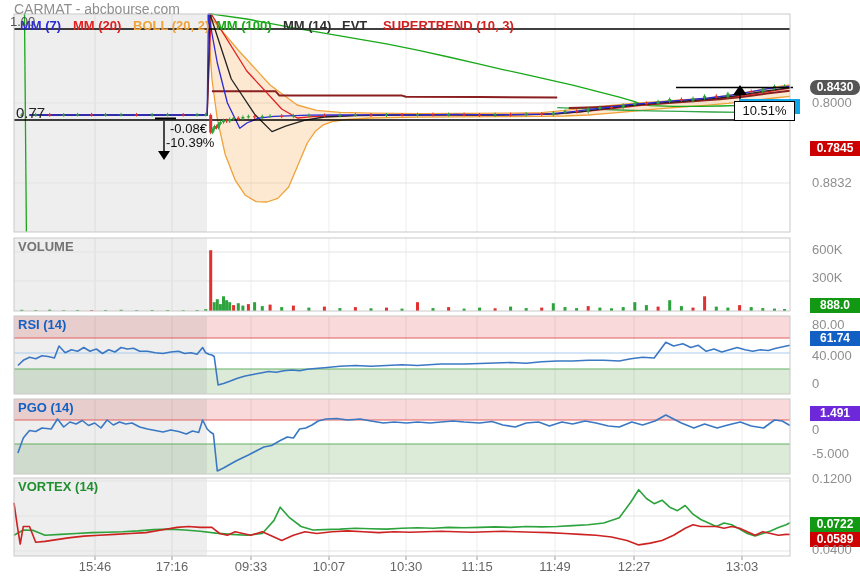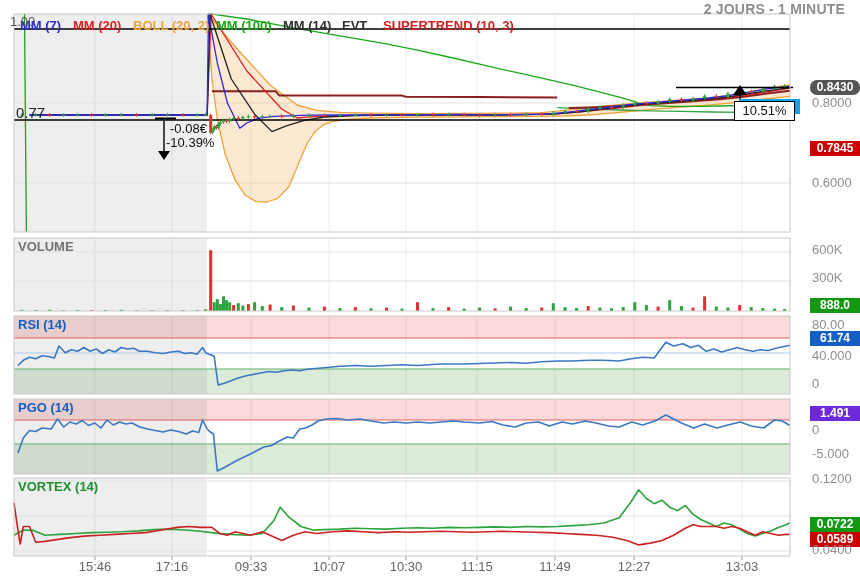--- a/index.html
+++ b/index.html
@@ -329,41 +329,41 @@
         <line x1="634" y1="556" x2="634" y2="560" stroke="#999" stroke-width="1"></line>
         <line x1="742" y1="556" x2="742" y2="560" stroke="#999" stroke-width="1"></line>
         <rect x="14" y="14" width="776" height="218" fill="none" stroke="#c9c9c9" stroke-width="1"></rect>
         <rect x="14" y="238" width="776" height="73" fill="none" stroke="#c9c9c9" stroke-width="1"></rect>
         <rect x="14" y="316" width="776" height="78" fill="none" stroke="#c9c9c9" stroke-width="1"></rect>
         <rect x="14" y="399" width="776" height="75" fill="none" stroke="#c9c9c9" stroke-width="1"></rect>
         <rect x="14" y="478" width="776" height="78" fill="none" stroke="#c9c9c9" stroke-width="1"></rect>
       </svg>
   </div>
 
-  <div class="lbl hdr tfr" style="right:15px;top:2px">2 JOURS - 1 MINUTE</div>
+  <div class="lbl hdr" style="left:14px;top:2px">CARMAT - abcbourse.com</div>
 
   <div>
     <span class="lbl lgd" style="left: 20px; color: rgb(42, 42, 214);">MM (7)</span>
     <span class="lbl lgd" style="left: 73px; color: rgb(224, 32, 32);">MM (20)</span>
     <span class="lbl lgd" style="left: 133px; color: rgb(240, 162, 58);">BOLL (20, 2)</span>
     <span class="lbl lgd" style="left: 216px; color: rgb(24, 168, 24);">MM (100)</span>
     <span class="lbl lgd" style="left: 283px; color: rgb(48, 48, 48);">MM (14)</span>
     <span class="lbl lgd" style="left: 342px; color: rgb(48, 48, 48);">EVT</span>
     <span class="lbl lgd" style="left: 383px; color: rgb(208, 32, 32);">SUPERTREND (10, 3)</span>
   </div>
 
   <div class="lbl ptitle" style="left: 18px; top: 240px; color: #737373;">VOLUME</div>
   <div class="lbl ptitle" style="left: 18px; top: 318px; color: rgb(19, 96, 196);">RSI (14)</div>
   <div class="lbl ptitle" style="left: 18px; top: 401px; color: rgb(19, 96, 196);">PGO (14)</div>
   <div class="lbl ptitle" style="left: 18px; top: 480px; color: rgb(31, 143, 47);">VORTEX (14)</div>
 
   <div class="lbl bdg" style="top: 80px; background: rgb(85, 85, 85); border-radius: 7px;">0.8430</div>
   <div class="lbl axt" style="top:96px">0.8000</div>
   <div class="lbl bdg" style="top: 141px; background: rgb(204, 0, 0);">0.7845</div>
-  <div class="lbl axt" style="top:176px">0.6000</div>
+  <div class="lbl axt" style="top:176px">0.8832</div>
 
   <div class="lbl axt" style="top:243px">600K</div>
   <div class="lbl axt" style="top:271px">300K</div>
   <div class="lbl bdg" style="top: 298px; background: rgb(18, 152, 18);">888.0</div>
 
   <div class="lbl axt" style="top:318px">80.00</div>
   <div class="lbl bdg" style="top: 331px; background: rgb(19, 96, 196);">61.74</div>
   <div class="lbl axt" style="top:349px">40.000</div>
   <div class="lbl axt" style="top:377px">0</div>
 

